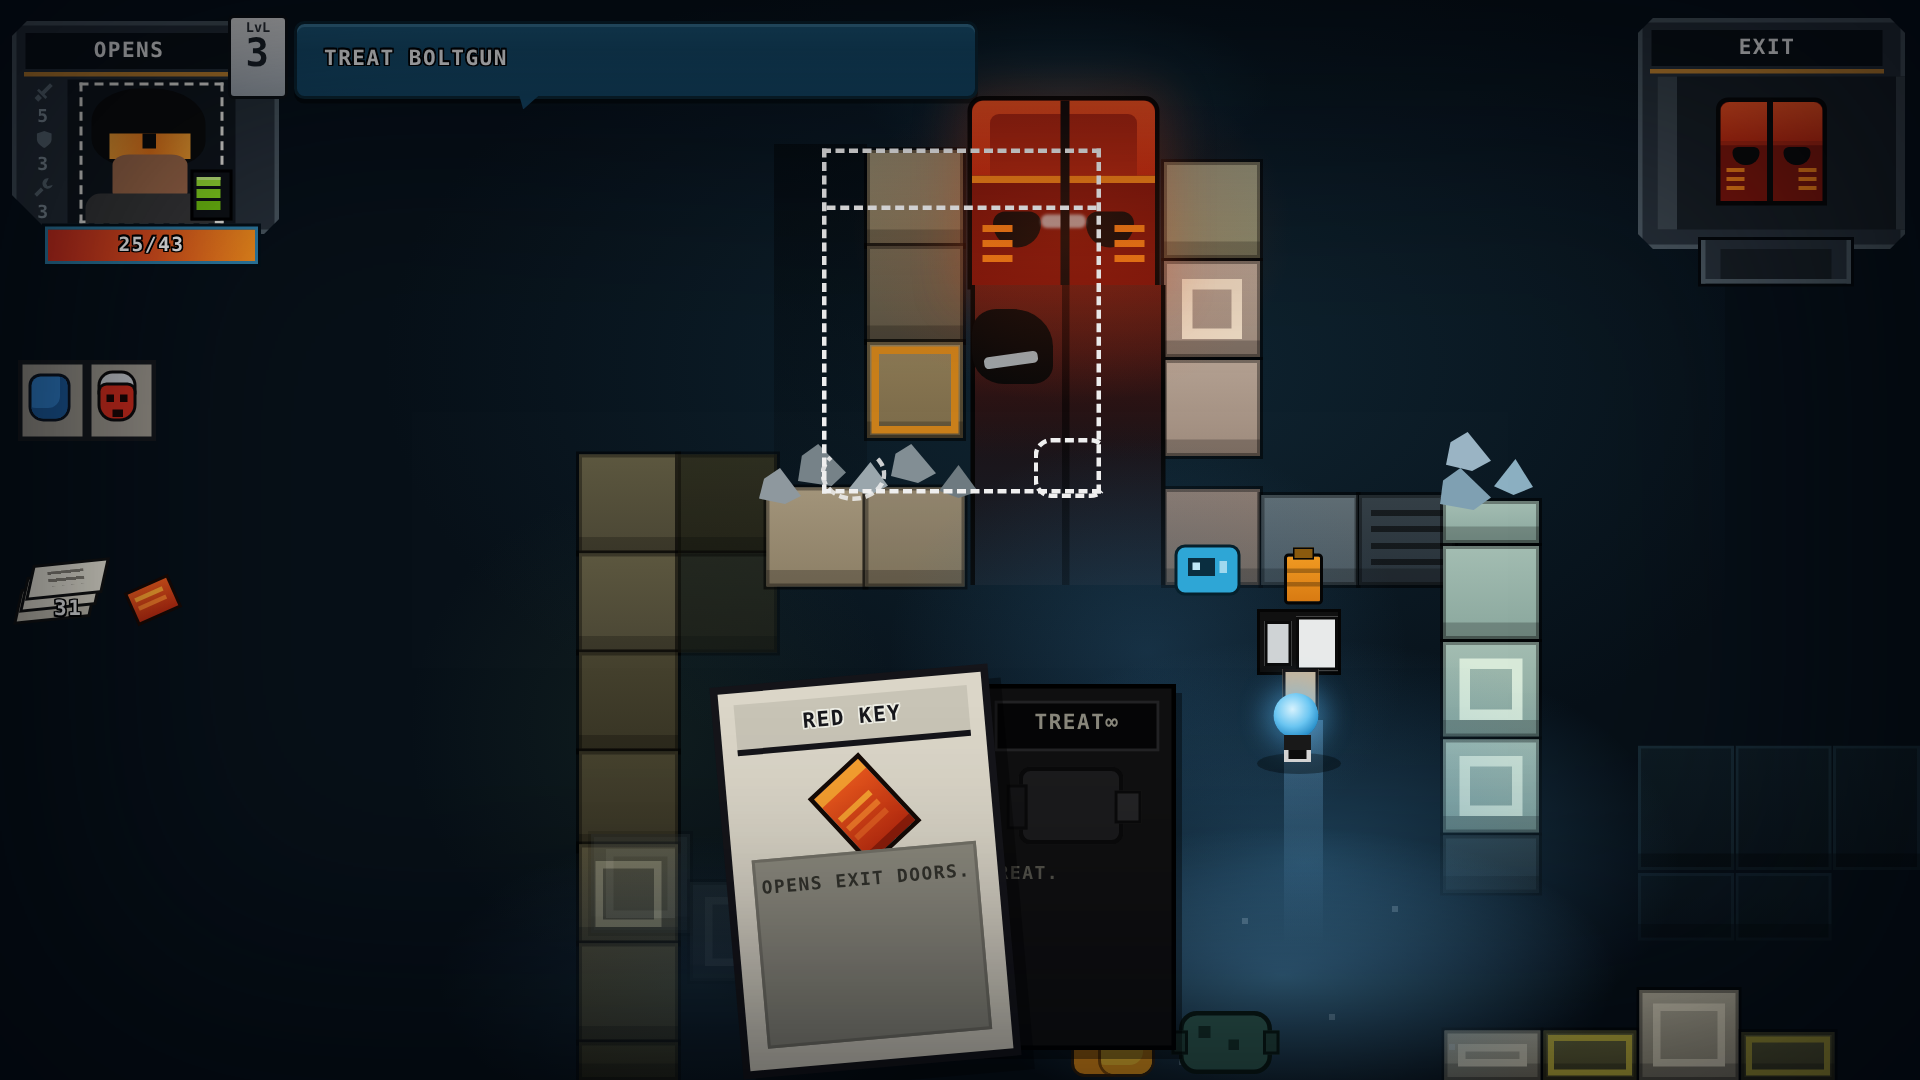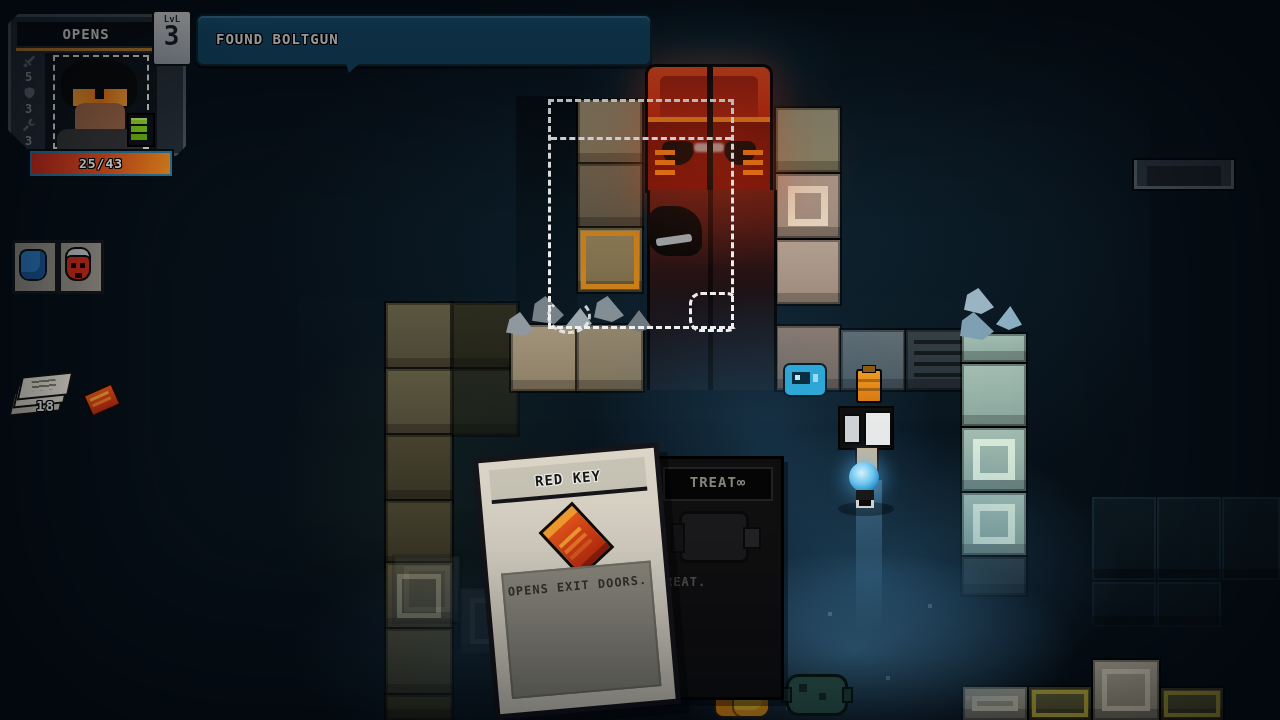--- a/index.html
+++ b/index.html
@@ -237,21 +237,21 @@
       <div class="abs" style="left:68px;top:54px;width:40px;height:56px;transform:rotate(-38deg);background:linear-gradient(#ef5c1e,#bb2a0f);border:3px solid #140a06;box-shadow:inset 0 8px 0 #f8a030,inset 0 -6px 0 #8e1d0a;">
         <div class="abs" style="left:3px;top:20px;width:28px;height:4px;background:#f8a030;"></div>
         <div class="abs" style="left:3px;top:28px;width:28px;height:4px;background:#f07828;"></div>
         <div class="abs" style="left:3px;top:36px;width:28px;height:4px;background:#e05a20;"></div>
       </div>
       <div class="cardF-text px"><span>OPENS EXIT DOORS.</span></div>
     </div>
   </div>
 
   <div class="abs" style="left:196px;top:14px;width:452px;height:48px;background:linear-gradient(#1d5b7e,#164c6b 35%,#134260);border:2px solid #0b2431;border-radius:7px;box-shadow:inset 0 2px 0 rgba(120,190,220,.35),0 3px 0 rgba(0,0,0,.45);">
-    <div class="px o-dark" style="position:absolute;left:18px;top:15px;font-size:14px;color:#f4f4f4;"><span>FOUND BOLTGUN</span></div>
+    <div class="px o-dark" style="position:absolute;left:18px;top:15px;font-size:14px;color:#f4f4f4;"><span>TREAT BOLTGUN</span></div>
     <div class="abs" style="left:148px;bottom:-9px;width:14px;height:10px;background:#134260;clip-path:polygon(0 0,100% 0,20% 100%);"></div>
   </div>
 
   <div class="abs panel" style="left:8px;top:14px;width:172px;height:136px;clip-path:polygon(10px 0,calc(100% - 10px) 0,100% 10px,100% calc(100% - 10px),calc(100% - 10px) 100%,26px 100%,0 calc(100% - 26px),0 10px);">
     <div class="panel-head px" style="left:6px;top:5px;width:138px;height:24px;line-height:24px;"><span>OPENS</span></div>
     <div class="panel-rule" style="left:5px;top:31px;width:162px;"></div>
 
     <div class="abs" style="left:5px;top:36px;width:26px;">
       <div style="text-align:center;">
         <svg width="14" height="14" viewBox="0 0 16 16">
@@ -290,20 +290,34 @@
 
   <div class="abs" style="left:152px;top:10px;width:36px;height:52px;background:linear-gradient(#ececec,#98a0a8);border:2px solid #0c1014;border-radius:4px;text-align:center;">
     <div class="px" style="font-size:9px;color:#2c3036;margin-top:2px;letter-spacing:0;"><span>LvL</span></div>
     <div class="px" style="font-size:26px;line-height:24px;color:#1a2026;"><span>3</span></div>
   </div>
 
   <div class="abs" style="left:30px;top:151px;width:138px;height:21px;border:2px solid #2e7ea6;box-shadow:0 0 0 2px #041018;background:linear-gradient(90deg,#d92f1e,#e8511e 48%,#f08c1c);">
     <div class="px o-dark" style="position:absolute;width:100%;text-align:center;top:3px;font-size:13px;color:#fff;"><span>25/43</span></div>
   </div>
 
+  <div class="abs panel" style="left:1092px;top:12px;width:172px;height:148px;clip-path:polygon(10px 0,calc(100% - 10px) 0,100% 10px,100% calc(100% - 10px),calc(100% - 10px) 100%,10px 100%,0 calc(100% - 10px),0 10px);">
+    <div class="panel-head px" style="left:6px;top:5px;width:154px;height:24px;line-height:24px;"><span>EXIT</span></div>
+    <div class="panel-rule" style="left:5px;top:31px;width:156px;"></div>
+    <div class="abs well" style="left:10px;top:36px;width:146px;height:102px;">
+      <div class="abs" style="left:26px;top:14px;width:68px;height:66px;background:#7c150b;border:3px solid #070707;border-radius:8px 8px 0 0;">
+        <div style="position:absolute;left:0;right:0;top:0;height:26px;background:linear-gradient(#ef4f1f,#c22a10);border-radius:6px 6px 0 0;border-bottom:3px solid #a82410;"></div>
+        <div style="position:absolute;left:8px;top:30px;width:18px;height:12px;background:#0a0a0a;border-radius:4px 4px 9px 9px;"></div>
+        <div style="position:absolute;right:8px;top:30px;width:18px;height:12px;background:#0a0a0a;border-radius:4px 4px 9px 9px;"></div>
+        <div style="position:absolute;left:31px;top:0;width:4px;height:100%;background:#0a0a0a;"></div>
+        <div style="position:absolute;left:4px;bottom:6px;width:12px;height:16px;background:repeating-linear-gradient(180deg,#ef7d16 0 3px,transparent 3px 6px);"></div>
+        <div style="position:absolute;right:4px;bottom:6px;width:12px;height:16px;background:repeating-linear-gradient(180deg,#ef7d16 0 3px,transparent 3px 6px);"></div>
+      </div>
+    </div>
+  </div>
   <div class="abs" style="left:1134px;top:160px;width:94px;height:26px;background:#262f38;border:3px solid #49565f;border-top:none;box-shadow:0 0 0 2px #04080b;">
     <div class="abs" style="left:10px;top:6px;right:10px;bottom:0;background:#171e24;"></div>
   </div>
 
   <div class="abs" style="left:12px;top:240px;width:40px;height:48px;background:#99948a;border:3px solid #15181c;">
     <div class="abs" style="left:6px;top:8px;width:24px;height:28px;background:#2f7ec8;border-radius:6px 6px 8px 8px;box-shadow:inset -5px -7px 0 #1c5a9a,0 0 0 2px #0c1420;"></div>
   </div>
   <div class="abs" style="left:58px;top:240px;width:40px;height:48px;background:#99948a;border:3px solid #15181c;">
     <div class="abs" style="left:6px;top:6px;width:22px;height:32px;">
       <div style="position:absolute;left:0;top:0;width:22px;height:12px;background:#c3c7cb;border-radius:8px 8px 0 0;box-shadow:0 0 0 2px #0c0c0c;"></div>
@@ -314,21 +328,21 @@
     </div>
   </div>
 
   <div class="abs" style="left:12px;top:372px;width:60px;height:56px;">
     <div class="abs" style="left:0;top:4px;width:56px;height:40px;">
       <div style="position:absolute;left:2px;top:16px;width:46px;height:20px;background:#cfcabc;transform:skewX(-18deg) rotate(-6deg);box-shadow:0 0 0 2px #121212;"></div>
       <div style="position:absolute;left:6px;top:8px;width:46px;height:20px;background:#e9e4d6;transform:skewX(-18deg) rotate(-6deg);box-shadow:0 0 0 2px #121212;"></div>
       <div style="position:absolute;left:10px;top:0;width:46px;height:20px;background:#f2eee0;transform:skewX(-18deg) rotate(-6deg);box-shadow:0 0 0 2px #121212;"></div>
       <div style="position:absolute;left:20px;top:4px;width:24px;height:10px;background:repeating-linear-gradient(180deg,#8a857a 0 2px,transparent 2px 5px);transform:rotate(-6deg);"></div>
     </div>
-    <div class="px o-dark" style="position:absolute;left:24px;top:26px;font-size:14px;color:#f2f2f2;"><span>18</span></div>
+    <div class="px o-dark" style="position:absolute;left:24px;top:26px;font-size:14px;color:#f2f2f2;"><span>31</span></div>
   </div>
   <div class="abs" style="left:88px;top:390px;width:28px;height:20px;transform:rotate(-24deg);background:linear-gradient(#e8581c,#b52a10);box-shadow:0 0 0 2px #180a05;">
     <div style="position:absolute;left:3px;top:4px;width:20px;height:3px;background:#f8a030;"></div>
     <div style="position:absolute;left:3px;top:10px;width:20px;height:3px;background:#f07828;"></div>
   </div>
 
   <div class="abs" style="inset:0;pointer-events:none;box-shadow:inset 0 0 190px 70px rgba(1,4,8,.62);"></div>
 </div>
 
 </body></html>

